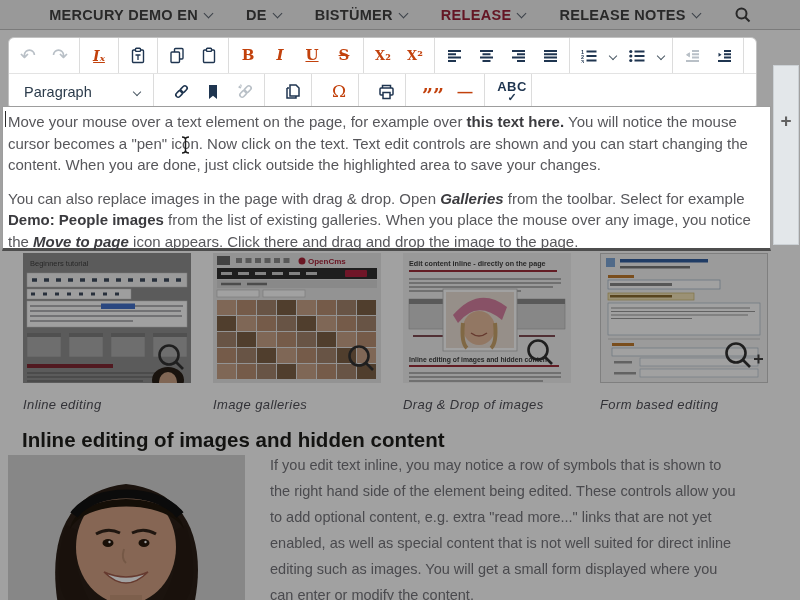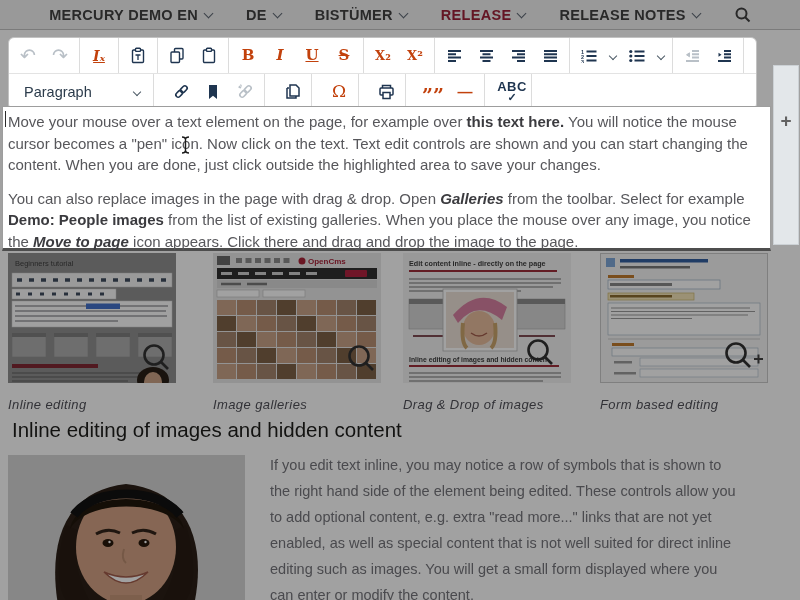--- a/index.html
+++ b/index.html
@@ -11,21 +11,21 @@
        border-bottom:1px solid #c2c2c2;display:flex;align-items:center;justify-content:center;gap:34px;}
   .nav-item{display:flex;align-items:center;font-size:14.5px;font-weight:bold;color:#3e3e3e;
        letter-spacing:.3px;cursor:pointer;white-space:nowrap;}
   .nav-item.accent span{color:#9d1f36;}
   .caret{width:6px;height:6px;border-right:1.7px solid #5c6570;border-bottom:1.7px solid #5c6570;
        transform:rotate(45deg);display:inline-block;margin-left:7px;margin-bottom:3px;}
   .nav-search{display:flex;align-items:center;cursor:pointer;}
   .gallery figure{position:absolute;margin:0;width:168px;}
   .gallery svg.thumb-img{display:block;width:168px;height:130px;}
   .gallery figcaption{margin-top:14px;font-style:italic;font-size:13px;color:#4d4d55;letter-spacing:.4px;}
-  .section-heading{position:absolute;left:8px;top:414px;font-size:20.5px;font-weight:normal;color:#1a1a18;margin:4px;}
+  .section-heading{position:absolute;left:8px;top:414px;font-size:20.5px;font-weight:bold;color:#1a1a18;margin:14px;}
   .portrait{position:absolute;left:8px;top:455px;width:237px;height:150px;}
   .section-text{position:absolute;left:270px;top:452px;width:474px;}
   .section-text p{margin:0 0 13px;font-size:14.5px;line-height:26px;color:#737379;}
   
   .dim{position:absolute;inset:0;z-index:5;background:rgba(8,8,8,.38);pointer-events:none;}
   
   .editor-ui{position:absolute;inset:0;z-index:10;pointer-events:none;}
   .editor-ui > *{pointer-events:auto;}
   .tb{position:absolute;left:8px;top:37px;width:747px;background:#fff;border:1px solid #c2c2c2;
       border-radius:6px;overflow:hidden;}
@@ -96,21 +96,21 @@
     <div class="nav-search">
       <svg width="17" height="17" viewBox="0 0 17 17" fill="none" stroke="#3c3c3c" stroke-width="2">
           <circle cx="7.5" cy="7.5" r="5"></circle>
           <path d="M11.2 11.2 L15.5 15.5"></path>
         </svg>
     </div>
   </header>
 
   <section class="gallery">
 
-    <figure style="left:8px;top:253px;">
+    <figure style="left:23px;top:253px;">
       <svg class="thumb-img" viewBox="0 0 168 130">
         <rect width="168" height="130" fill="#8f8f8f"></rect>
         <text x="7" y="13" font-size="7.5" fill="#3a3a3a">Beginners tutorial</text>
         <rect x="4" y="20" width="160" height="14" fill="#f4f4f4" stroke="#c2c2c2" stroke-width="0.5"></rect>
         <path d="M9 27 H158" stroke="#3c4a5c" stroke-width="3.5" stroke-dasharray="5 7"></path>
         <rect x="4" y="36" width="104" height="10" fill="#fbfbfb" stroke="#c2c2c2" stroke-width="0.5"></rect>
         <path d="M8 41 H100" stroke="#3c4a5c" stroke-width="3" stroke-dasharray="4 8"></path>
         <rect x="4" y="48" width="160" height="26" fill="#fdfdfd" stroke="#cfcfcf" stroke-width="0.5"></rect>
         <path d="M7 53 H160 M7 58 H158 M7 63 H159 M7 68 H110" stroke="#9a9aa0" stroke-width="1.6"></path>
         <rect x="78" y="50.5" width="34" height="5.5" fill="#3f6fca"></rect>

